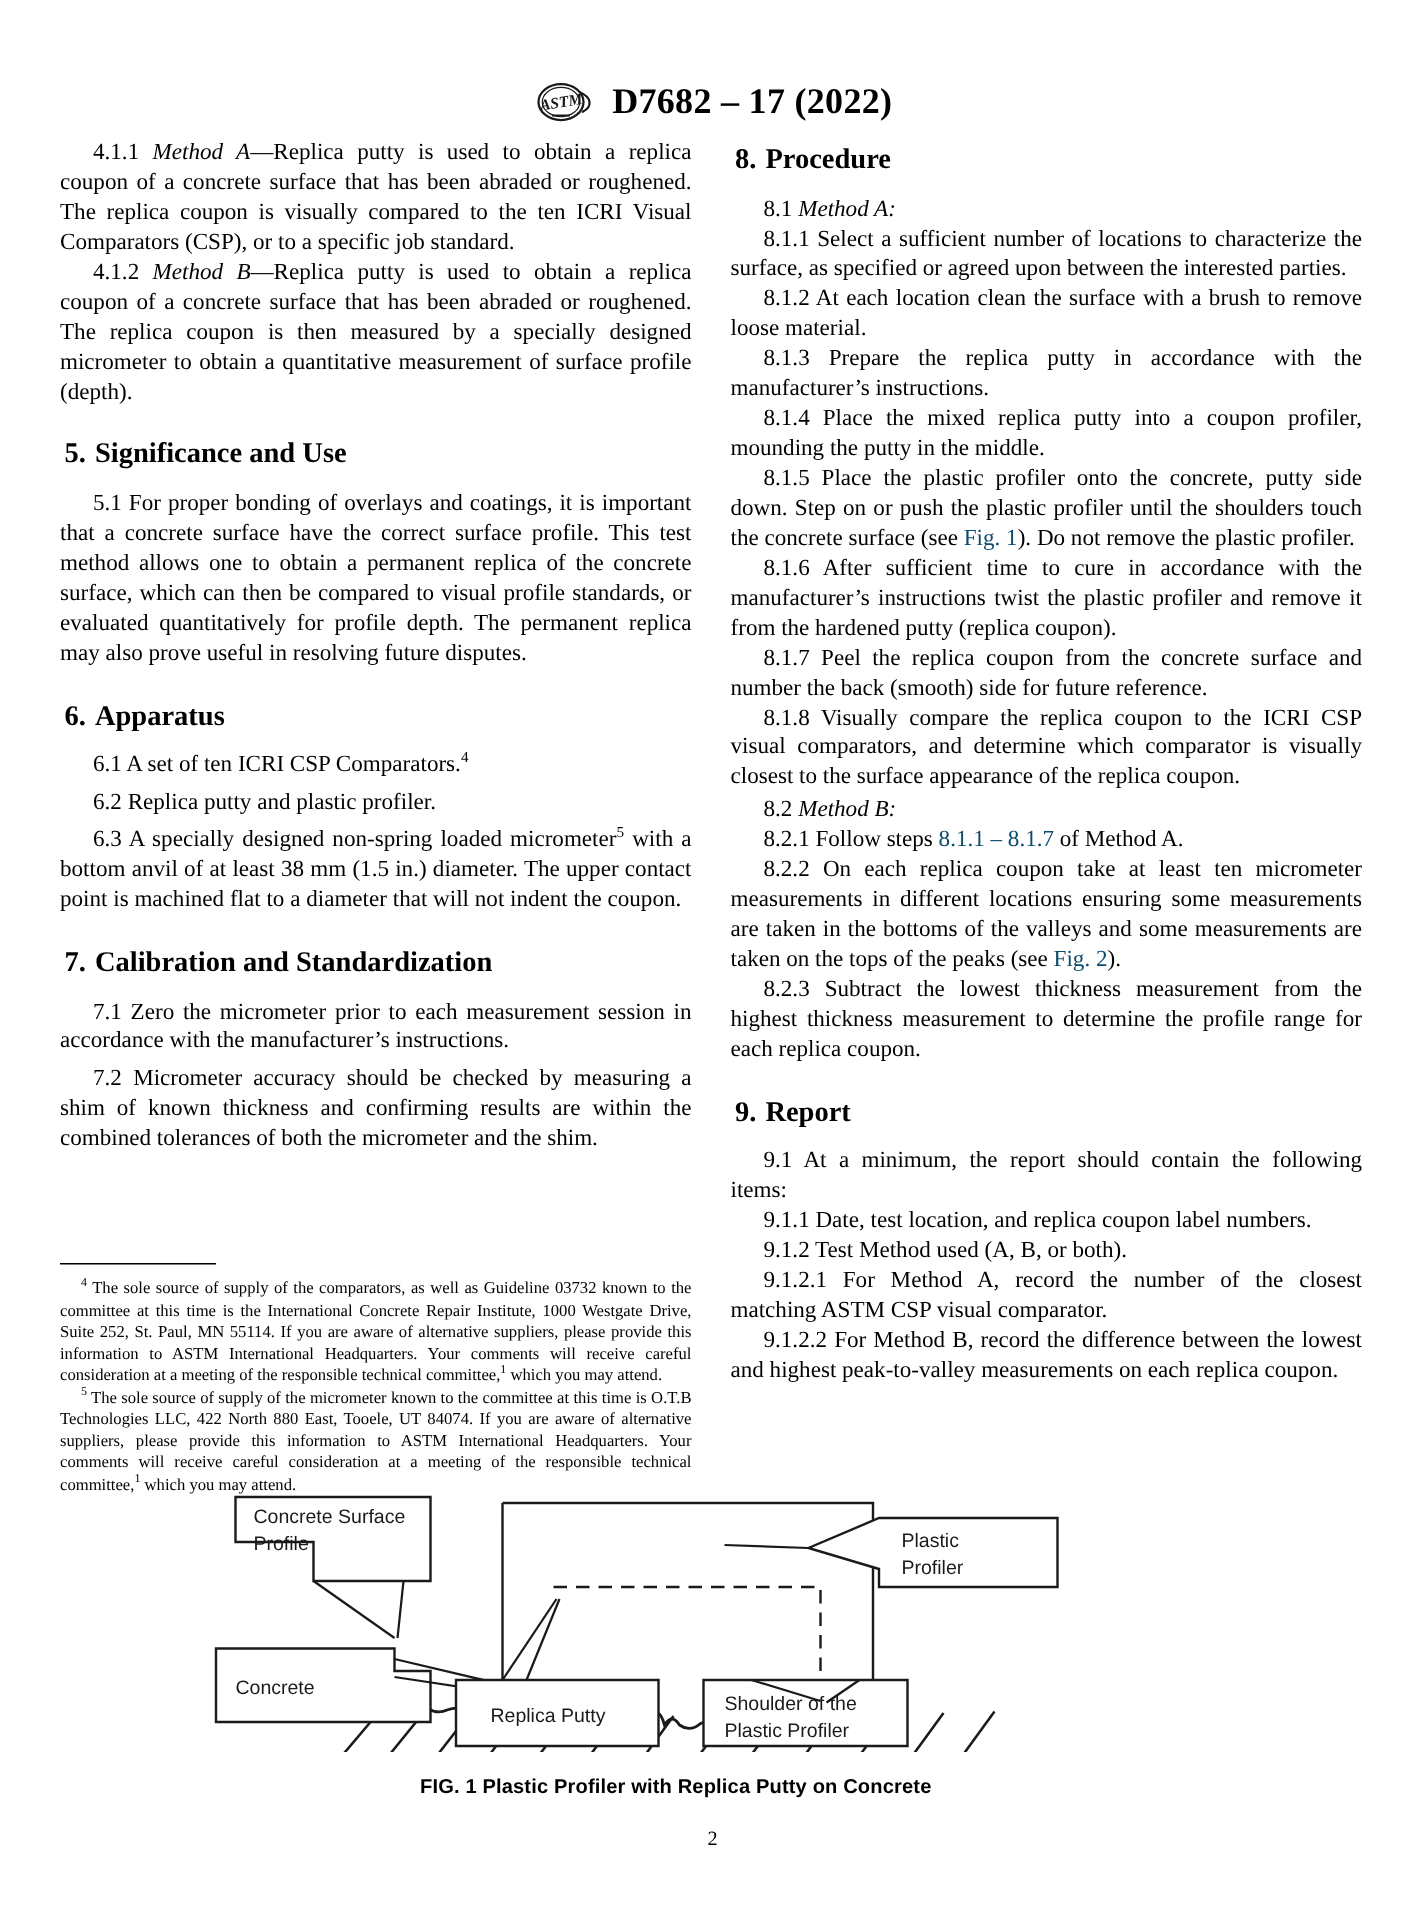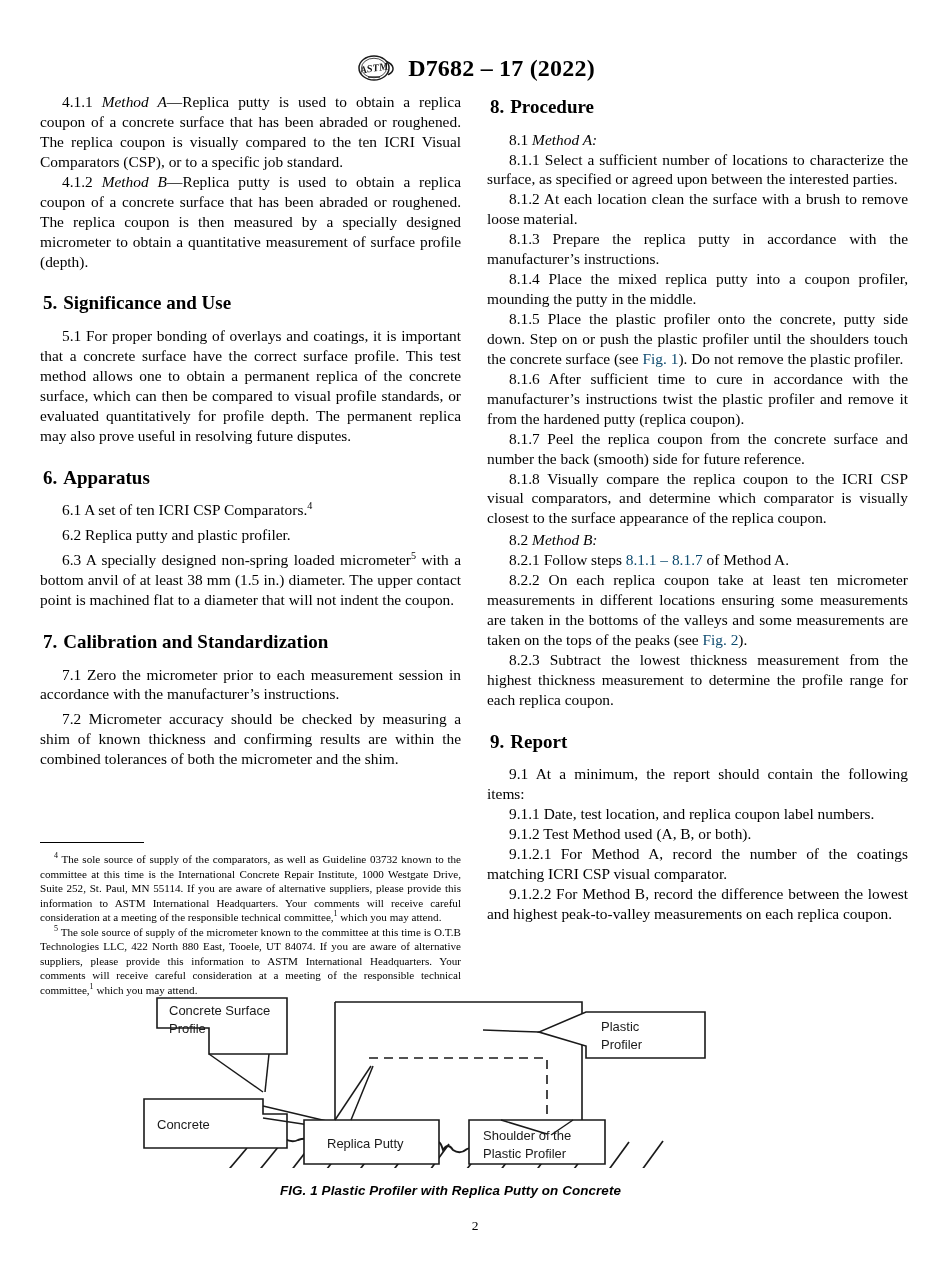--- a/index.html
+++ b/index.html
@@ -126,21 +126,20 @@
     width: 624px;
     height: 180px;
   }
   .fig-caption {
     margin: 14px 0 0 0;
     text-align: center;
     font-family: "Liberation Sans", "DejaVu Sans", sans-serif;
     font-size: 13.4px;
     font-weight: bold;
     letter-spacing: 0.1px;
-    font-style: italic;
   }
 
   .page-number {
     position: absolute;
     left: 0;
     top: 1218px;
     width: 950px;
     text-align: center;
     font-size: 13.5px;
   }
@@ -225,21 +224,21 @@
 
     <p class="para">8.2.3  Subtract the lowest thickness measurement from the highest thickness measurement to determine the profile range for each replica coupon.</p>
 
     <div class="gap-sec"></div>
     <h2 class="section"><span class="num">9.</span><span>Report</span></h2>
     <div class="gap-after-h"></div>
 
     <p class="para">9.1  At a minimum, the report should contain the following items:</p>
     <p class="para">9.1.1  Date, test location, and replica coupon label numbers.</p>
     <p class="para">9.1.2  Test Method used (A, B, or both).</p>
-    <p class="para">9.1.2.1 For Method A, record the number of the coatings matching ICRI CSP visual comparator.</p>
+    <p class="para">9.1.2.1 For Method A, record the number of the closest matching ASTM CSP visual comparator.</p>
     <p class="para">9.1.2.2 For Method B, record the difference between the lowest and highest peak-to-valley measurements on each replica coupon.</p>
   </div>
 </div>
 
 <div class="footnote-area">
   <div class="footnote-rule"></div>
 
   <p class="footnote"><sup>4</sup><span> The sole source of supply of the comparators, as well as Guideline 03732 known to the committee at this time is the International Concrete Repair Institute, 1000 Westgate Drive, Suite 252, St. Paul, MN 55114. If you are aware of alternative suppliers, please provide this information to ASTM International Headquarters. Your comments will receive careful consideration at a meeting of the responsible technical committee,</span><sup>1</sup><span> which you may attend.</span></p>
 
   <p class="footnote"><sup>5</sup><span> The sole source of supply of the micrometer known to the committee at this time is O.T.B Technologies LLC, 422 North 880 East, Tooele, UT 84074. If you are aware of alternative suppliers, please provide this information to ASTM International Headquarters. Your comments will receive careful consideration at a meeting of the responsible technical committee,</span><sup>1</sup><span> which you may attend.</span></p>

